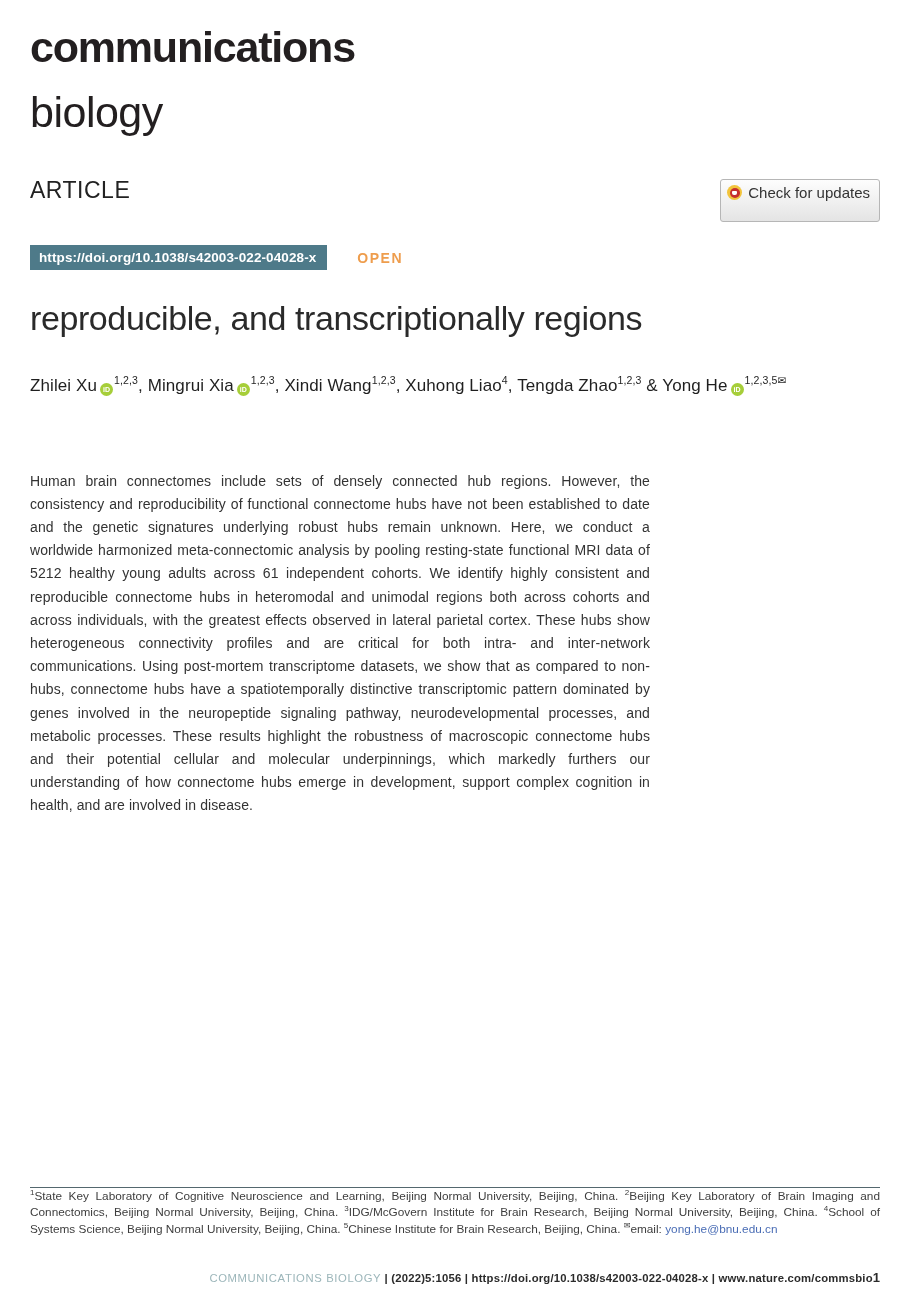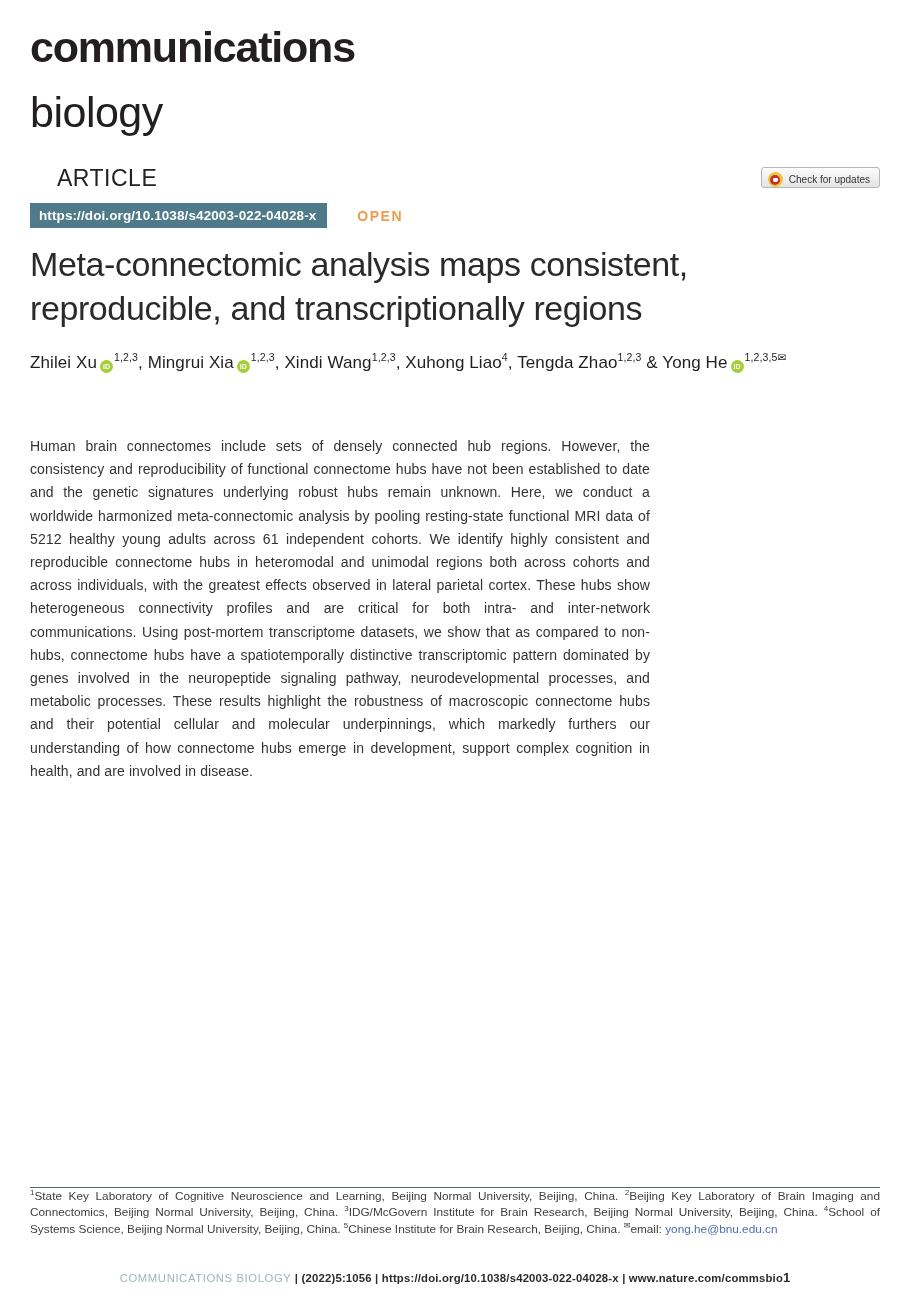--- a/index.html
+++ b/index.html
@@ -1,32 +1,32 @@
 <!DOCTYPE html>
 <html><head>
 <meta charset="utf-8">
 <style>
   * { margin:0; padding:0; box-sizing:border-box; }
   html,body { background:#ffffff; }
   body { font-family:"Liberation Sans", sans-serif; color:#2b2b2b; }
   .page {
     width:910px; height:1301px; margin:0 auto; background:#fff;
     padding:26px 30px 16px 30px;
-    display:flex; flex-direction:column; overflow:hidden;
+    display:flex; flex-direction:column; overflow:hidden;gap:12px;
   }
   
   .logo-line1 { font-size:43px; font-weight:bold; letter-spacing:-1.2px; color:#231f20; line-height:1.02; }
   .logo-line2 { font-size:43px; font-weight:normal; letter-spacing:-0.5px; color:#231f20; line-height:1.05; margin-top:20px; }
   
   .article-row { margin-top:30px; display:flex; align-items:flex-start; justify-content:space-between; }
-  .article-label { font-size:23px; font-weight:normal; letter-spacing:0.5px; color:#222;margin-left:27px; }
+  .article-label { font-size:23px; font-weight:normal; letter-spacing:0.5px; color:#222; }
   .cfu-badge {
     display:inline-flex; align-items:center; gap:6px;
     background:linear-gradient(#fdfdfd,#e4e4e4); border:1px solid #b6b6b6; border-radius:3px;
-    padding:4px 9px 0 6px; font-size:10px; color:#333; cursor:pointer; margin-top:2px;
+    padding:4px 9px 20px 6px; font-size:15px; color:#333; cursor:pointer; margin-top:2px;
   }
   .cfu-outer { width:15px; height:15px; border-radius:50%; background:#f2c43c; display:inline-flex; align-items:center; justify-content:center; }
   .cfu-inner { width:10px; height:10px; border-radius:50%; background:#c62f2f; display:inline-flex; align-items:center; justify-content:center; }
   .cfu-book { width:5px; height:4px; background:#ffffff; border-radius:1px 1px 2px 2px; }
   
   .doi-row { margin-top:11px; display:flex; align-items:center; gap:30px; }
   .doi-badge {
     background:#4e7a89; color:#ffffff; font-weight:bold; font-size:13.5px;
     padding:5px 11px 5px 9px; letter-spacing:0.1px; cursor:pointer;
   }
@@ -45,21 +45,21 @@
   .abstract {
     margin-top:62px; width:620px; font-size:14px; line-height:23.2px;
     color:#333333; text-align:justify; letter-spacing:0.1px;
   }
   
   .footnotes { margin-top:auto; border-top:1.5px solid #53676e; }
   .affiliations { font-size:11.8px; line-height:16.8px; color:#3d3d3d; text-align:justify; }
   .affiliations .sup { font-size:68%; vertical-align:super; line-height:0; }
   .email-link { color:#4a6db5; text-decoration:none; cursor:pointer; }
   
-  .footer-row { margin-top:32px; display:flex; justify-content:center; align-items:baseline; }
+  .footer-row { margin-top:20px; display:flex; justify-content:flex-end; align-items:baseline; }
   .footer-left { font-size:11.3px; letter-spacing:0.2px; }
   .footer-journal { color:#9cb6ba; font-weight:normal; letter-spacing:0.6px; }
   .footer-sep { color:#2b2b2b; font-weight:bold; }
   .footer-strong { color:#2b2b2b; font-weight:bold; }
   .page-num { font-size:13px; font-weight:bold; color:#2b2b2b; }
 </style>
 </head>
 <body>
 
 <div class="page">
@@ -80,21 +80,20 @@
       <span>Check for updates</span>
     </div>
   </div>
 
   <div class="doi-row">
     <span class="doi-badge">https://doi.org/10.1038/s42003-022-04028-x</span>
     <span class="open-label">OPEN</span>
   </div>
 
   <h1 class="title">
-    <div>Meta-connectomic analysis maps consistent,</div>
     <div>reproducible, and transcriptionally regions</div>
   </h1>
 
   <div class="authors">
     <span></span><span>Zhilei Xu</span><span class="orcid-icon">iD</span><sup class="sup">1,2,3</sup><span>, </span><span>Mingrui Xia</span><span class="orcid-icon">iD</span><sup class="sup">1,2,3</sup><span>, </span><span>Xindi Wang</span><sup class="sup">1,2,3</sup><span>, </span><span>Xuhong Liao</span><sup class="sup">4</sup><span>, </span><span>Tengda Zhao</span><sup class="sup">1,2,3</sup><span> &amp; </span><span>Yong He</span><span class="orcid-icon">iD</span><sup class="sup">1,2,3,5✉</sup>
   </div>
 
   <p class="abstract">Human brain connectomes include sets of densely connected hub regions. However, the consistency and reproducibility of functional connectome hubs have not been established to date and the genetic signatures underlying robust hubs remain unknown. Here, we conduct a worldwide harmonized meta-connectomic analysis by pooling resting-state functional MRI data of 5212 healthy young adults across 61 independent cohorts. We identify highly consistent and reproducible connectome hubs in heteromodal and unimodal regions both across cohorts and across individuals, with the greatest effects observed in lateral parietal cortex. These hubs show heterogeneous connectivity profiles and are critical for both intra- and inter-network communications. Using post-mortem transcriptome datasets, we show that as compared to non-hubs, connectome hubs have a spatiotemporally distinctive transcriptomic pattern dominated by genes involved in the neuropeptide signaling pathway, neurodevelopmental processes, and metabolic processes. These results highlight the robustness of macroscopic connectome hubs and their potential cellular and molecular underpinnings, which markedly furthers our understanding of how connectome hubs emerge in development, support complex cognition in health, and are involved in disease.</p>
 
   <div class="footnotes">

